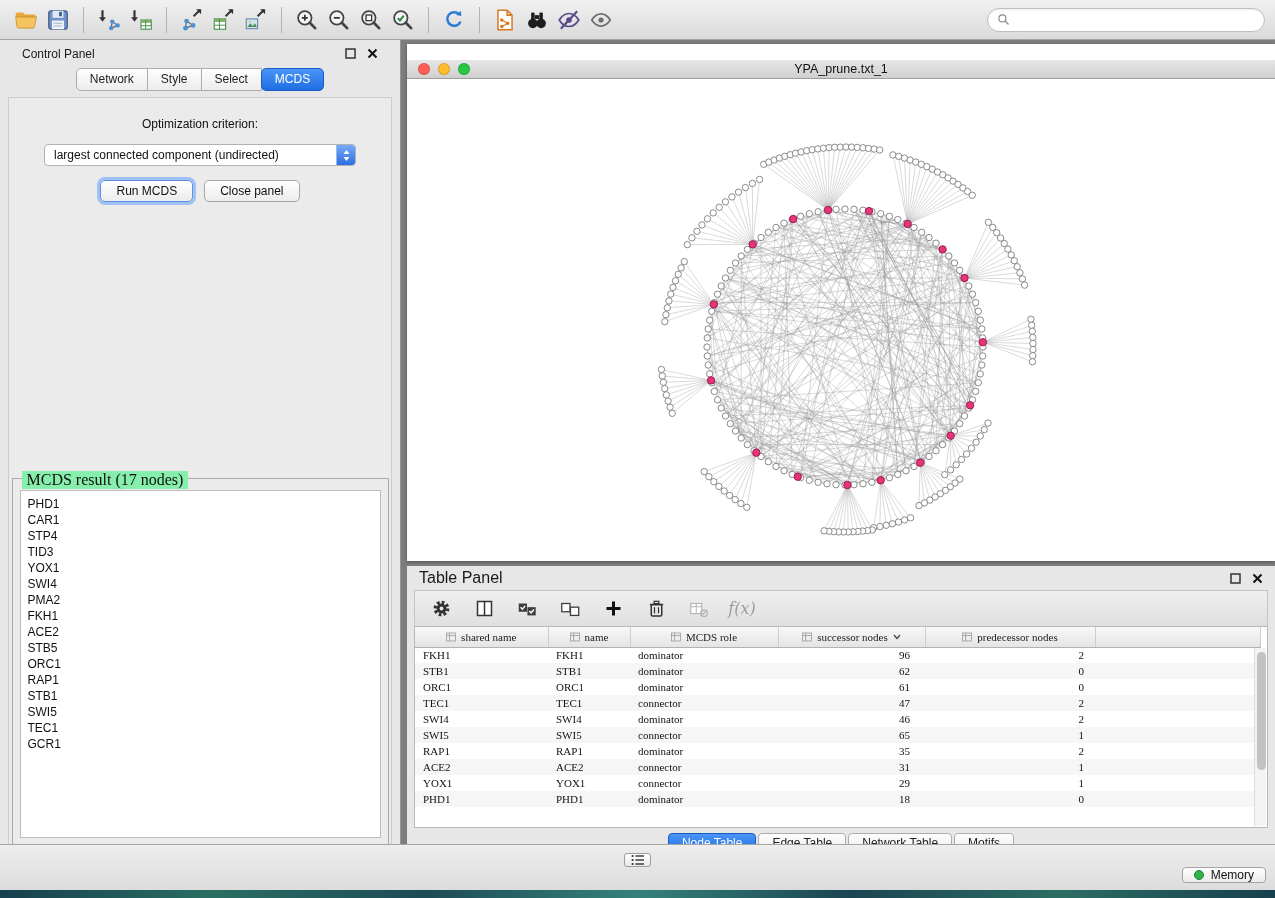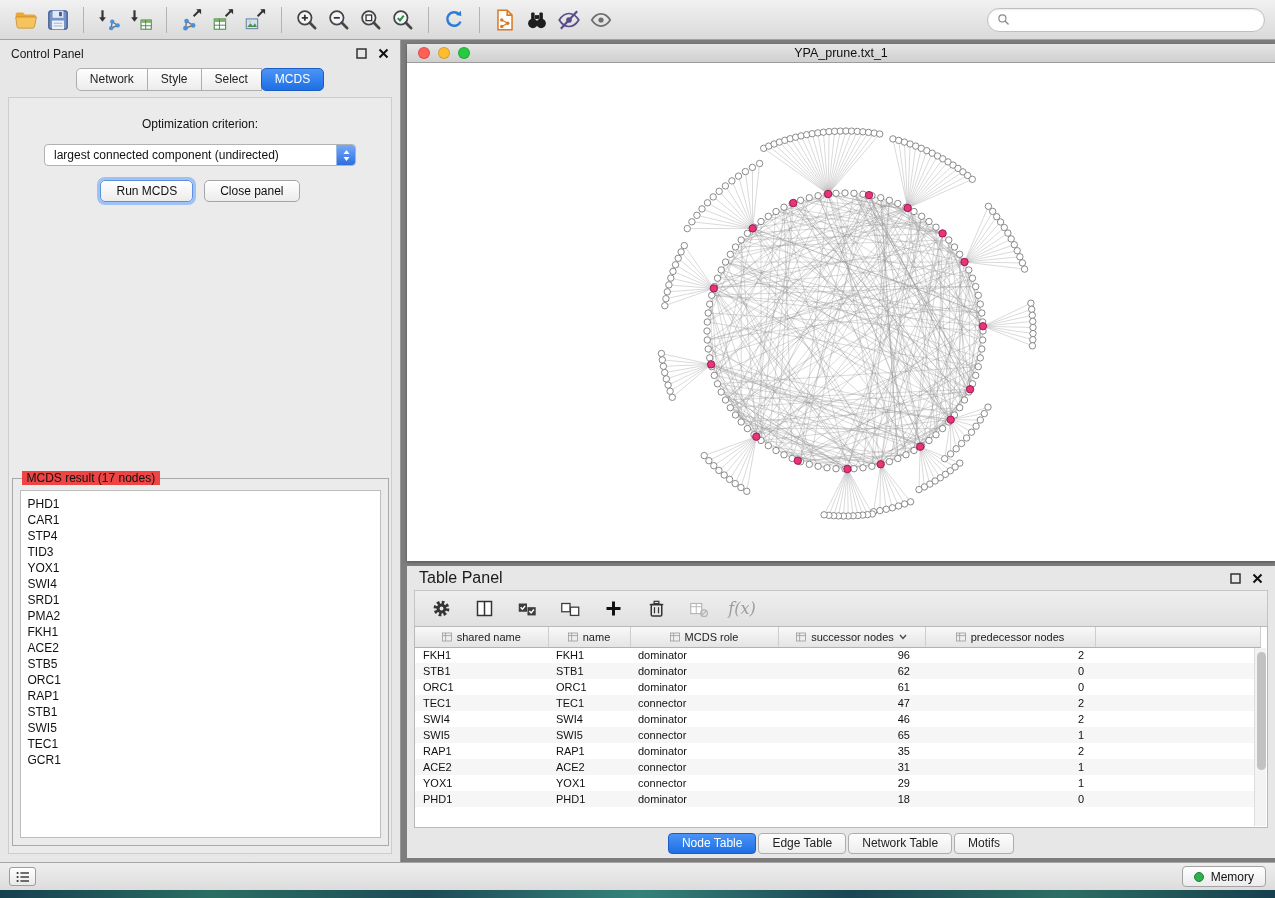--- a/index.html
+++ b/index.html
@@ -14,21 +14,21 @@
   .tool-btn { width:32px; height:32px; display:flex; align-items:center; justify-content:center; border-radius:4px; }
   .tool-btn svg { width:26px; height:26px; }
   .sep { width:1px; height:26px; background:#b3b3b3; margin:0 9px; }
   .search-box { margin-left:auto; width:278px; height:24px; background:#fff; border:1px solid #bfbfbf;
     border-radius:13px; display:flex; align-items:center; padding:0 9px; gap:6px; box-shadow:inset 0 1px 2px rgba(0,0,0,.08); }
   .search-box input { border:none; outline:none; flex:1; font-size:12px; background:transparent; font-family:"Liberation Sans",sans-serif; }
 
   
   .control-panel { position:absolute; top:40px; left:0; width:401px; height:822px;
     background:#e7e7e7; display:flex; flex-direction:column; border-right:1px solid #969696; }
-  .panel-header { height:27px; display:flex; align-items:center; padding:0 11px; font-size:12px; color:#1a1a1a; flex:0 0 auto; }
+  .panel-header { height:27px; display:flex; align-items:center; padding:0 22px; font-size:12px; color:#1a1a1a; flex:0 0 auto; }
   .win-controls { margin-left:auto; display:flex; gap:11px; align-items:center; }
   .win-controls svg { display:block; }
 
   .tab-bar { display:flex; justify-content:center; margin-top:1px; flex:0 0 auto; }
   .tab { font-size:12px; color:#222; padding:3px 13px 4px; background:linear-gradient(#fefefe,#ececec);
     border:1px solid #adadad; margin-left:-1px; }
   .tab:first-child { border-radius:5px 0 0 5px; margin-left:0; }
   .tab:last-child { border-radius:0 5px 5px 0; }
   .tab.selected { background:linear-gradient(#4b94f7,#1e6fe4); color:#fff; border-color:#1a5dc2; border-radius:5px; }
 
@@ -40,69 +40,69 @@
   .dropdown .stepper { position:absolute; right:0; top:0; bottom:0; width:19px;
     background:linear-gradient(#76a9f8,#2c6fe2); border-radius:0 3px 3px 0; border-left:1px solid #9cb9e8;
     display:flex; align-items:center; justify-content:center; }
   .button-row { margin-top:14px; display:flex; gap:11px; }
   .btn { height:22px; padding:0 15px; font-size:12px; color:#111; background:linear-gradient(#ffffff,#ececec);
     border:1px solid #a6a6a6; border-radius:5px; display:flex; align-items:center; }
   .btn.focused { box-shadow:0 0 0 3px rgba(98,158,252,.55); border-color:#5d90e2; }
 
   .result-group { margin-top:auto; margin-bottom:7px; width:377px; height:368px;
     border:1px solid #a9a9a9; position:relative; background:#ebebeb; }
-  .result-title { position:absolute; top:-8px; left:9px; background:#ef4444; padding:0 5px; font-size:12px; color:#111; }
+  .result-title { position:absolute; top:-8px; left:9px; background:#86efac; padding:0 5px; font-size:16px; color:#111;font-family:Liberation Serif, serif; }
   .result-list { position:absolute; left:7px; right:7px; top:11px; bottom:7px; background:#fff;
     border:1px solid #bdbdbd; overflow:hidden; padding:5px 0 0 7px; }
   .mcds-item { font-size:12px; line-height:16px; color:#111; }
 
   
   .network-window { position:absolute; left:407px; top:44px; width:868px; height:517px;
     background:#fff; display:flex; flex-direction:column; box-shadow:0 1px 3px rgba(0,0,0,.35); }
   .net-titlebar { height:19px; flex:0 0 auto; background:linear-gradient(#e6e6e6,#cfcfcf);
-    border-bottom:1px solid #9c9c9c; position:relative; display:flex; align-items:center; }
+    border-bottom:1px solid #9c9c9c; position:relative; display:flex; align-items:center;margin-top:16px; }
   .traffic { display:flex; gap:8px; margin-left:11px; z-index:2; }
   .light { width:12px; height:12px; border-radius:50%; border:1px solid rgba(0,0,0,.15); }
   .light.red { background:#ff5f57; } .light.yellow { background:#febc2e; } .light.green { background:#28c840; }
   .net-title { position:absolute; left:0; right:0; text-align:center; font-size:12.5px; color:#111; }
   .net-canvas { flex:1; }
   .net-canvas svg { display:block; width:868px; height:498px; }
 
   
   .table-panel { position:absolute; left:407px; top:566px; width:868px; height:292px;
     background:#e7e7e7; display:flex; flex-direction:column; }
   .tp-header { height:24px; display:flex; align-items:center; padding:0 12px; font-size:16px; color:#1a1a1a; flex:0 0 auto; }
   .tp-toolbar { height:36px; flex:0 0 auto; margin:0 7px; background:linear-gradient(#efefef,#e0e0e0);
     border:1px solid #c4c4c4; border-bottom:none; display:flex; align-items:center; padding:16px 14px; gap:19px; }
   .tp-toolbar .t-ic { display:flex; align-items:center; justify-content:center; width:24px; height:24px; }
   .fx { font-family:"DejaVu Serif", serif; font-style:italic; font-size:16px; color:#9c9c9c; }
 
   .table-wrap { flex:1; margin:0 7px; background:#fff; border:1px solid #b9b9b9; position:relative; overflow:hidden; }
-  table.node-table { border-collapse:collapse; width:846px; table-layout:fixed; }
+  table.node-table { border-collapse:collapse; width:846px; table-layout:fixed;font-family:Liberation Serif, serif; }
   .node-table th { height:20px; font-weight:normal; font-size:11px; color:#222;
     background:linear-gradient(#f8f8f8,#e4e4e4); border-right:1px solid #cecece; border-bottom:1px solid #b2b2b2; padding:0 4px; }
   .th-inner { display:flex; align-items:center; justify-content:center; gap:5px; }
   .th-inner .lbl { white-space:nowrap; }
   .node-table td { height:16px; font-size:11px; color:#111; padding:0 8px; white-space:nowrap; overflow:hidden; }
   .node-table tr:nth-child(even) td { background:#f6f6f6; }
   .node-table td.num { text-align:right; }
   .node-table td:nth-child(4) { padding-right:15px; }
   .node-table td:nth-child(5) { padding-right:11px; }
   .vscroll { position:absolute; right:1px; top:21px; bottom:1px; width:12px; background:#f3f3f3; border-left:1px solid #dcdcdc; }
   .vscroll .thumb { position:absolute; top:4px; left:1.5px; width:9px; height:118px; background:#c2c2c2; border-radius:5px; }
 
   .tp-tabs { height:30px; flex:0 0 auto; display:flex; justify-content:center; align-items:center; gap:2px; }
   .tp-tab { font-size:12px; color:#222; padding:2px 13px 3px; background:linear-gradient(#fdfdfd,#ededed);
     border:1px solid #adadad; border-radius:4px; }
   .tp-tab.selected { background:linear-gradient(#4b94f7,#1e6fe4); color:#fff; border-color:#1a5dc2; }
 
   
-  .status-bar { position:absolute; left:0; right:0; bottom:8px; height:28px;
+  .status-bar { position:absolute; left:0; right:0; bottom:8px; height:46px;
     background:linear-gradient(#eeeeee,#dcdcdc); border-top:1px solid #a5a5a5;
-    display:flex; align-items:center; padding:8px 9px; }
+    display:flex; align-items:center; padding:8px 9px;flex-direction:column; }
   .menu-btn { width:27px; height:19px; border:1px solid #9d9d9d; border-radius:3px;
     background:linear-gradient(#fff,#e9e9e9); display:flex; align-items:center; justify-content:center; }
   .memory-btn { margin-left:auto; height:21px; border:1px solid #a3a3a3; border-radius:4px;
     background:linear-gradient(#ffffff,#ebebeb); display:flex; align-items:center; gap:7px; padding:0 11px; font-size:12px; color:#111; }
   .mem-dot { width:10px; height:10px; border-radius:50%; background:#2eb24c; border:1px solid #1d8236; }
   .desktop-strip { position:absolute; left:0; right:0; bottom:0; height:8px;
     background:linear-gradient(90deg,#16404f,#2a6e62,#1d4b57,#35827a,#1b4553,#2c6e63,#173f4e); }
 </style>
 </head>
 <body>
@@ -300,21 +300,20 @@
 
       <div class="result-group">
         <div class="result-title">MCDS result (17 nodes)</div>
         <div class="result-list">
             <div class="mcds-item">PHD1</div>
             <div class="mcds-item">CAR1</div>
             <div class="mcds-item">STP4</div>
             <div class="mcds-item">TID3</div>
             <div class="mcds-item">YOX1</div>
             <div class="mcds-item">SWI4</div>
-            <div class="mcds-item">SRD1</div>
             <div class="mcds-item">PMA2</div>
             <div class="mcds-item">FKH1</div>
             <div class="mcds-item">ACE2</div>
             <div class="mcds-item">STB5</div>
             <div class="mcds-item">ORC1</div>
             <div class="mcds-item">RAP1</div>
             <div class="mcds-item">STB1</div>
             <div class="mcds-item">SWI5</div>
             <div class="mcds-item">TEC1</div>
             <div class="mcds-item">GCR1</div>

